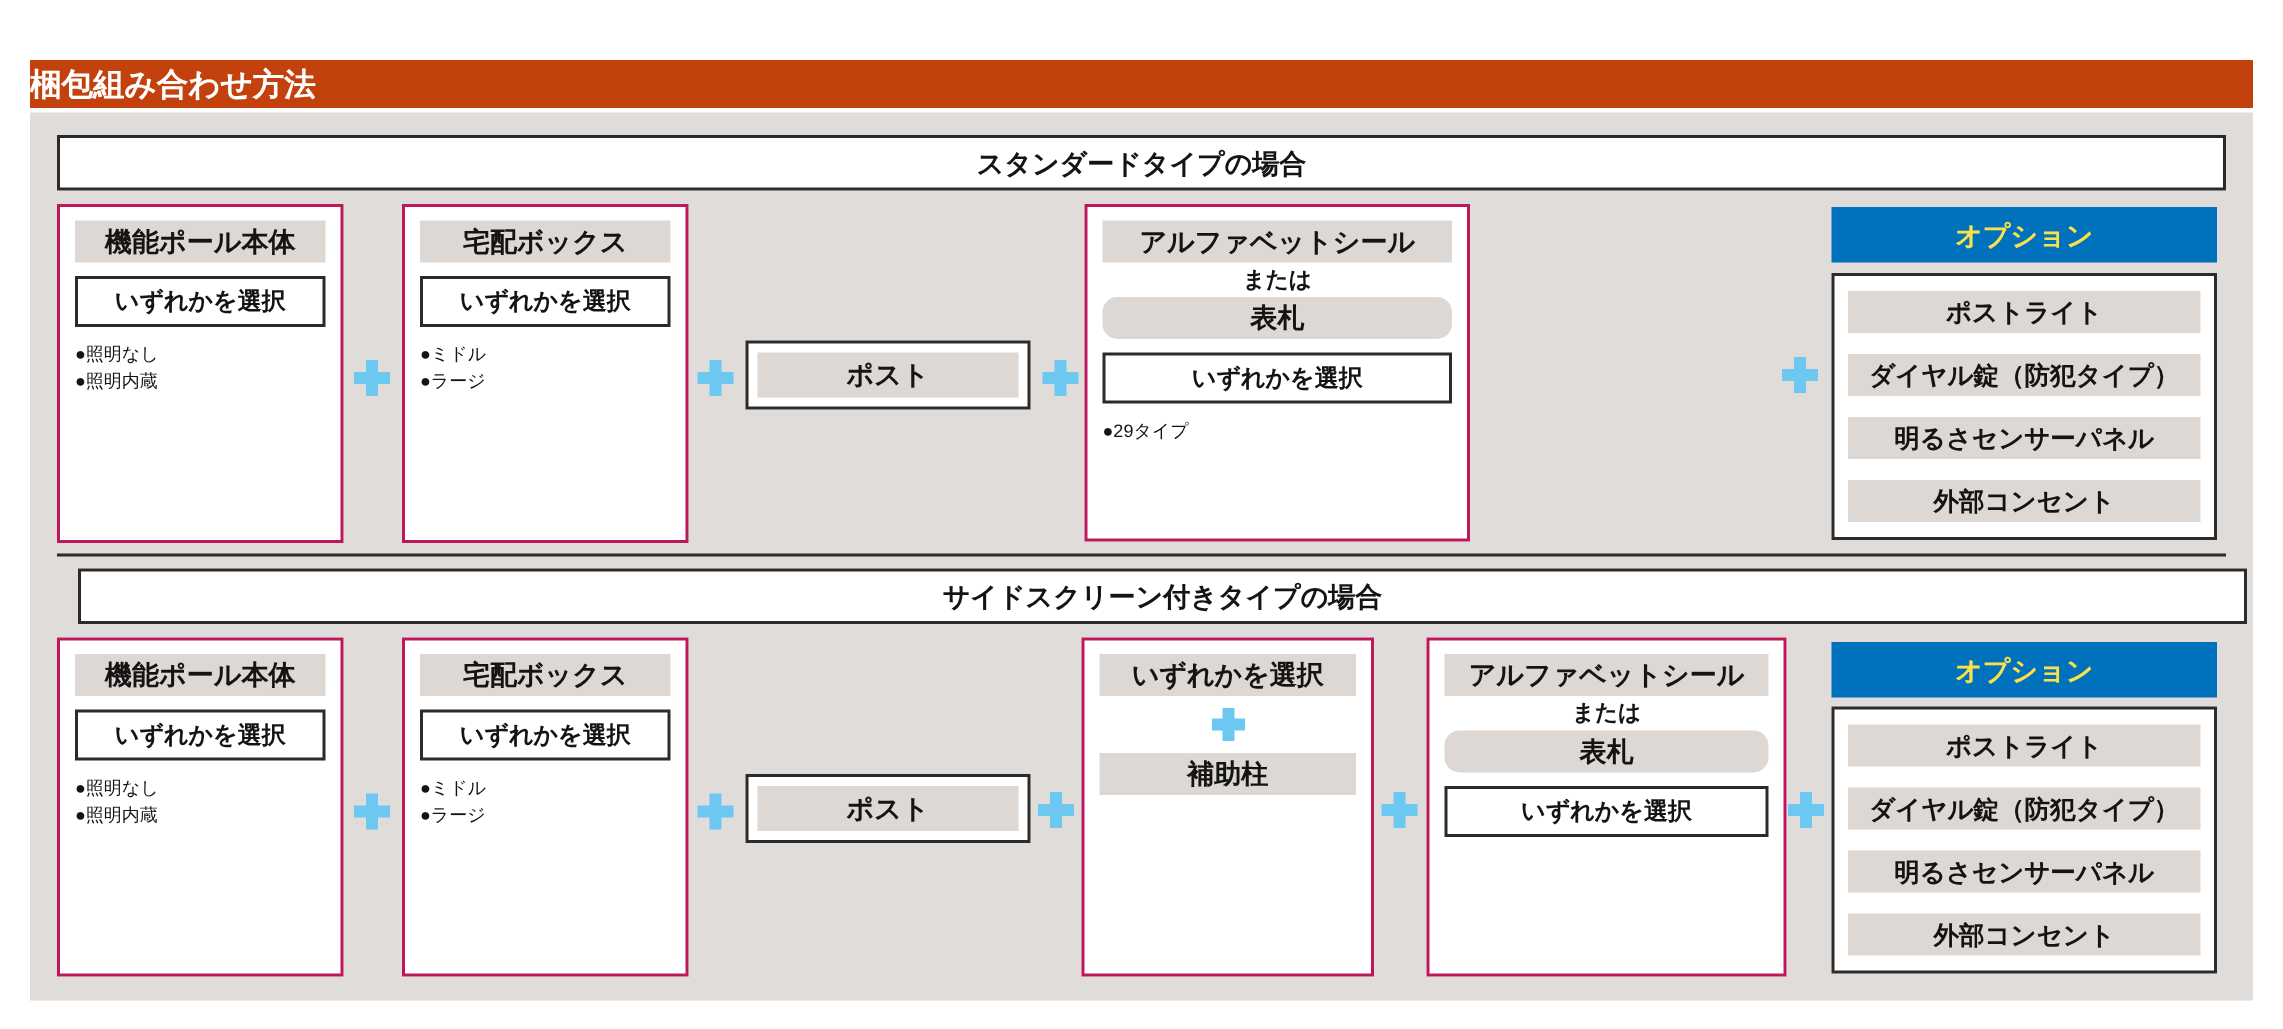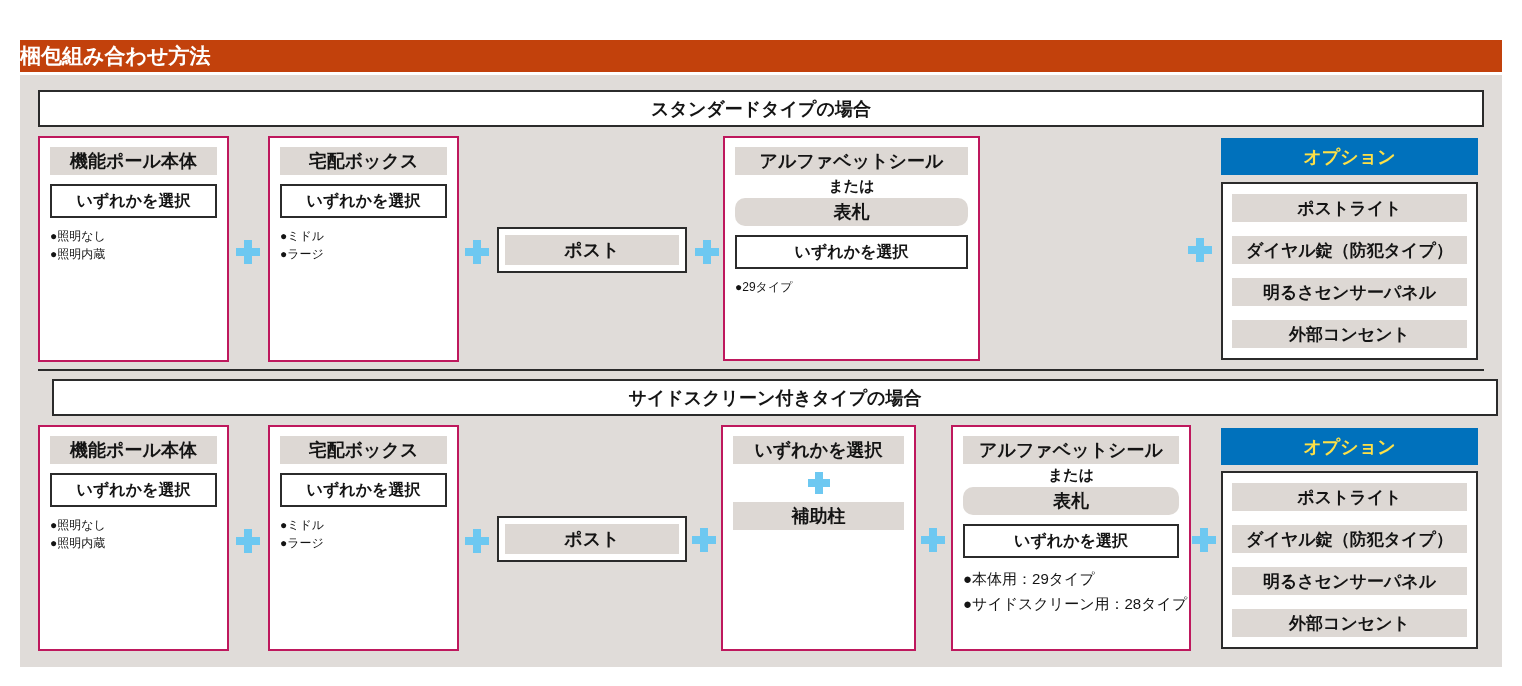--- a/index.html
+++ b/index.html
@@ -190,24 +190,20 @@
       <div class="box-header">補助柱</div>
     </div>
 
     <div class="abs plus p-s2-4"></div>
 
     <div class="abs cbox pos-s2-nameplate">
       <div class="box-header">アルファベットシール</div>
       <div class="or-label">または</div>
       <div class="box-header alt-bar">表札</div>
       <div class="select-box">いずれかを選択</div>
-      <div class="bullets">
-        <div class="bullet bullet-sm">●本体用：29タイプ</div>
-        <div class="bullet bullet-sm">●サイドスクリーン用：28タイプ</div>
-      </div>
     </div>
 
     <div class="abs plus p-s2-5"></div>
 
     <div class="abs opt-header pos-s2-optheader">オプション</div>
     <div class="abs opt-box pos-s2-optbox">
       <div class="opt-item">ポストライト</div>
       <div class="opt-item">ダイヤル錠（防犯タイプ）</div>
       <div class="opt-item">明るさセンサーパネル</div>
       <div class="opt-item">外部コンセント</div>

